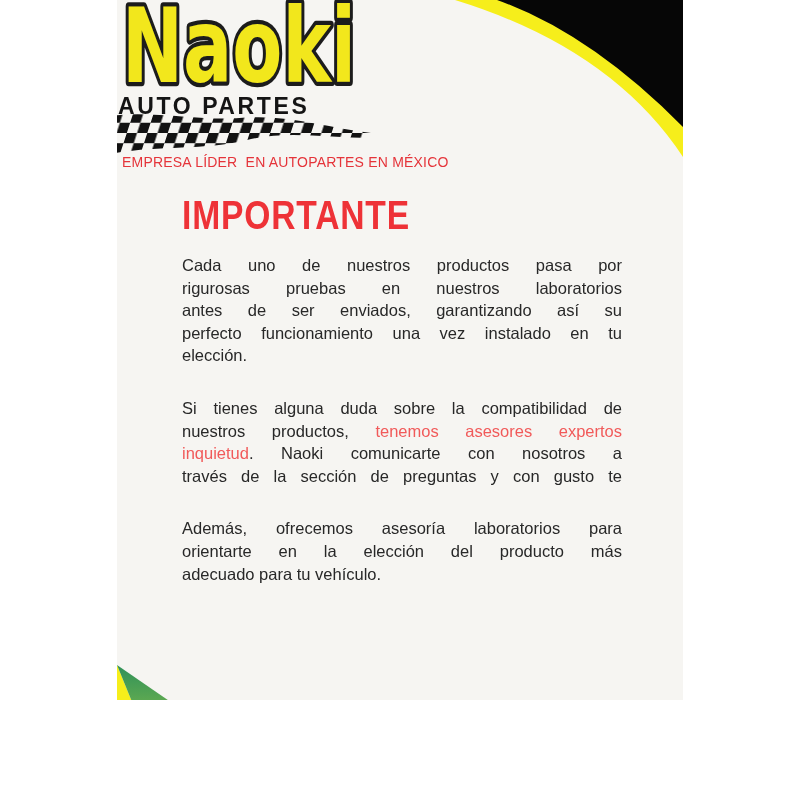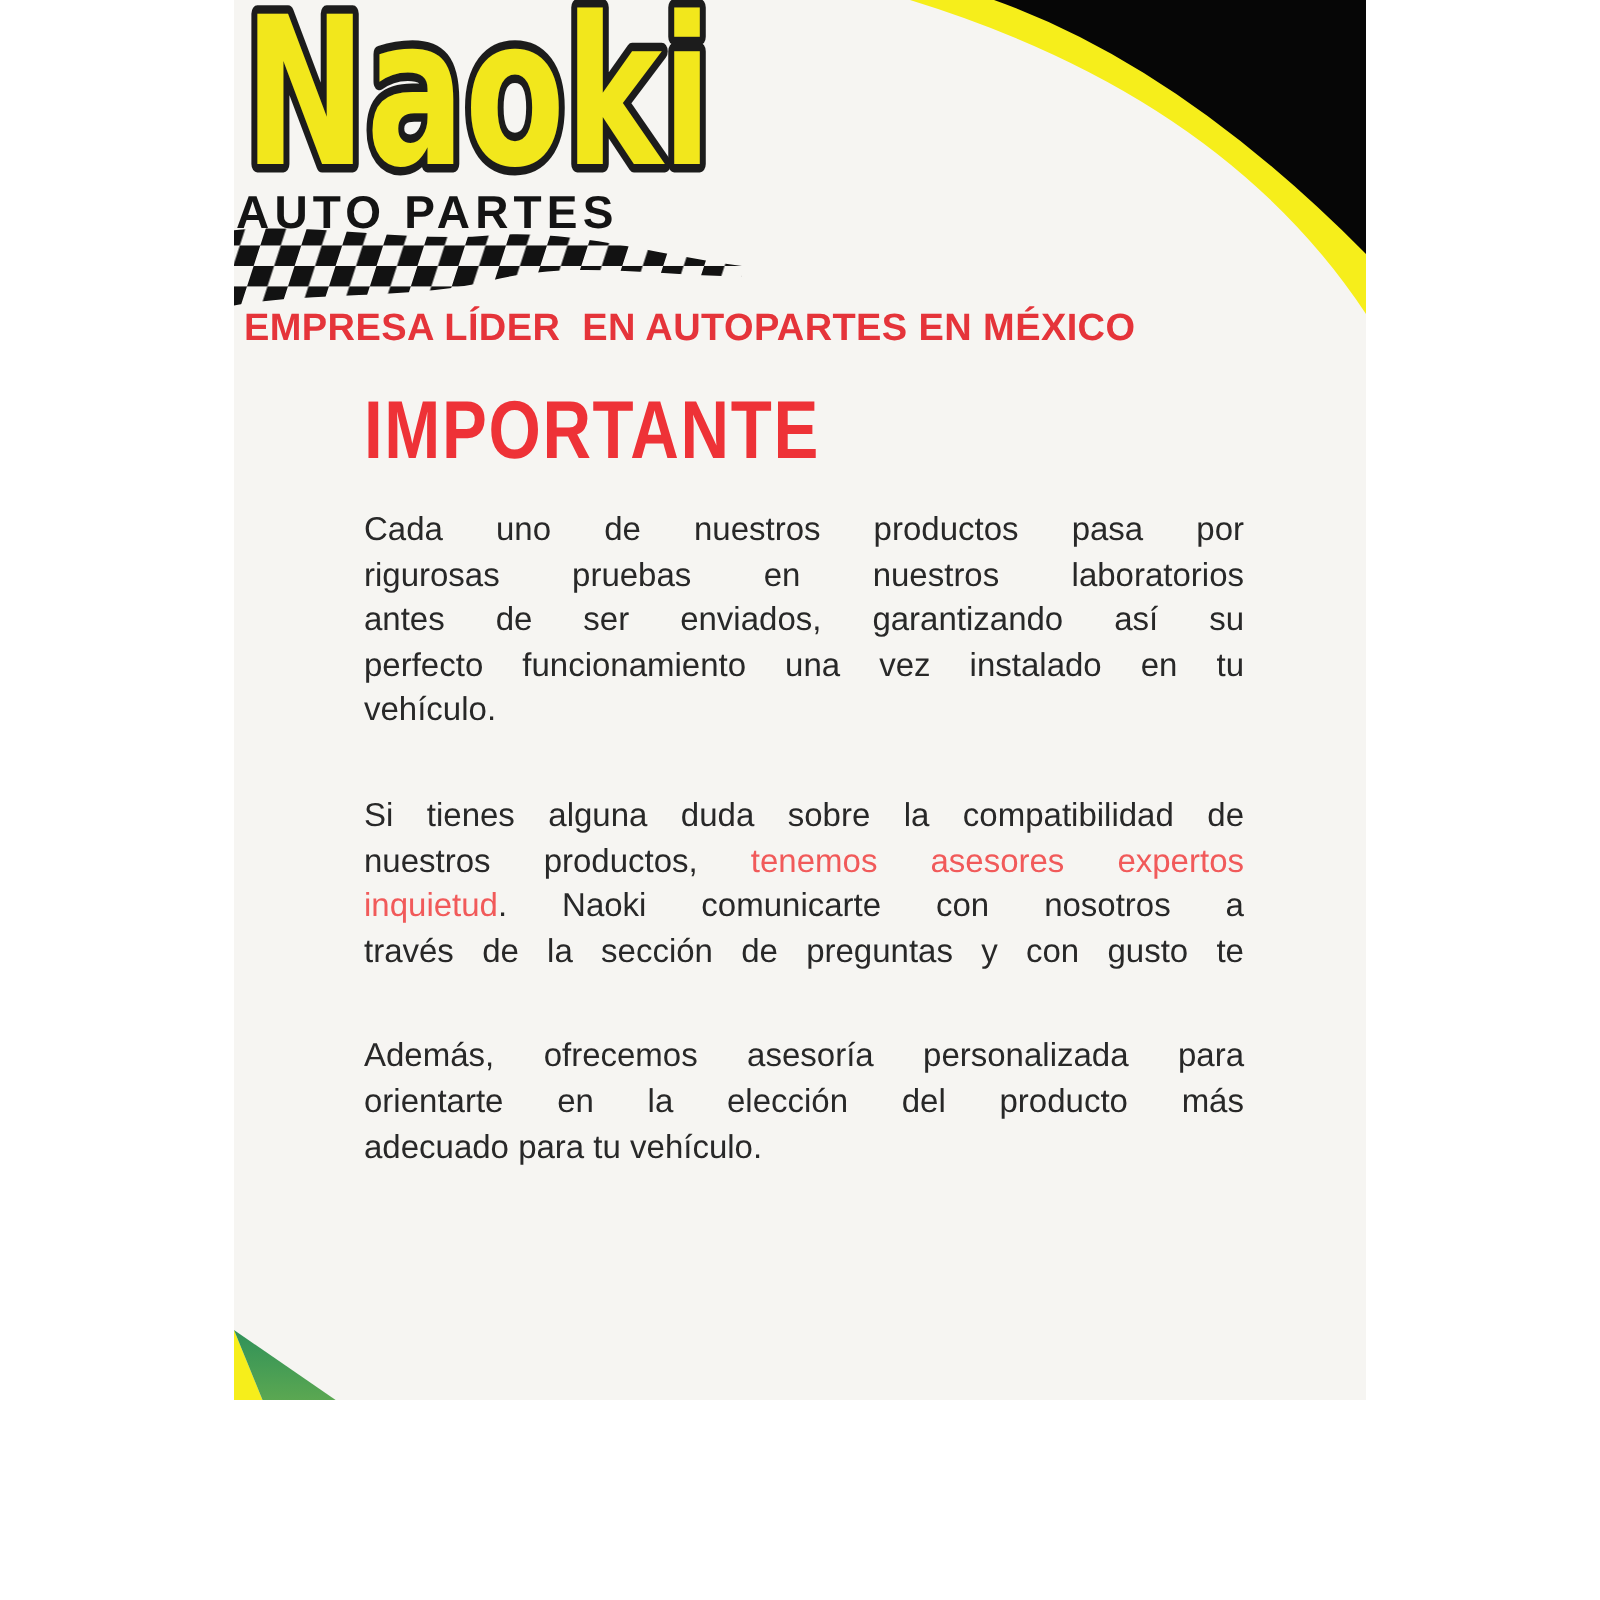--- a/index.html
+++ b/index.html
@@ -9,21 +9,21 @@
   .poster{position:absolute;left:117px;top:0;width:566px;height:700px;
           background:var(--paper,#f6f5f2);overflow:hidden;}
   svg.deco{position:absolute;left:0;top:0;width:566px;height:800px;pointer-events:none;}
   .logo-svg{position:absolute;left:1px;top:-4px;width:252px;height:108px;}
   .logo-svg text{font-family:"DejaVu Sans","Liberation Sans",sans-serif;font-weight:bold;
     fill:var(--logo-yellow);stroke:#1c1c1c;stroke-width:8.5px;stroke-linejoin:round;
     paint-order:stroke fill;}
   .subtitle{position:absolute;left:1px;top:93px;font-size:23px;font-weight:700;
     color:#141414;letter-spacing:2.6px;white-space:pre;}
   .flag-svg{position:absolute;left:-4px;top:112px;width:258px;height:44px;}
-  .tagline{position:absolute;left:5px;top:154px;font-size:19px;font-weight:700;
+  .tagline{position:absolute;left:5px;top:154px;font-size:14px;font-weight:400;
     color:var(--tagline-red);letter-spacing:0.2px;white-space:pre;}
   .heading{position:absolute;left:65px;top:197px;font-size:41px;line-height:36px;
     font-weight:800;color:var(--heading-red);letter-spacing:1px;
     transform:scaleX(0.82);transform-origin:left top;white-space:pre;}
   .bodytext{position:absolute;left:65px;top:254px;width:440px;
     font-size:16.5px;line-height:22.6px;font-weight:400;color:#282828;}
   .para{margin:0 0 30px 0;}
   .line{text-align:justify;text-align-last:justify;white-space:normal;}
   .line.last{text-align-last:left;}
   .red{color:var(--accent-red);}
@@ -84,29 +84,29 @@
     <div class="tagline">EMPRESA LÍDER  EN AUTOPARTES EN MÉXICO</div>
 
     <div class="heading">IMPORTANTE</div>
 
     <div class="bodytext">
         <div class="para">
           <div class="line"><span>Cada uno de nuestros productos pasa por</span></div>
           <div class="line"><span>rigurosas pruebas en nuestros laboratorios</span></div>
           <div class="line"><span>antes de ser enviados, garantizando así su</span></div>
           <div class="line"><span>perfecto funcionamiento una vez instalado en tu</span></div>
-          <div class="line last"><span>vehículo.</span></div>
+          <div class="line last"><span>elección.</span></div>
         </div>
         <div class="para">
           <div class="line"><span>Si tienes alguna duda sobre la compatibilidad de</span></div>
           <div class="line"><span>nuestros productos, </span><span class="red">tenemos asesores expertos</span></div>
           <div class="line"><span class="red">inquietud</span><span>. Naoki comunicarte con nosotros a</span></div>
           <div class="line"><span>través de la sección de preguntas y con gusto te</span></div>
         </div>
         <div class="para">
-          <div class="line"><span>Además, ofrecemos asesoría personalizada para</span></div>
+          <div class="line"><span>Además, ofrecemos asesoría laboratorios para</span></div>
           <div class="line"><span>orientarte en la elección del producto más</span></div>
           <div class="line last"><span>adecuado para tu vehículo.</span></div>
         </div>
       </div>
 
   </div>
 </div>
 
 </body></html>

